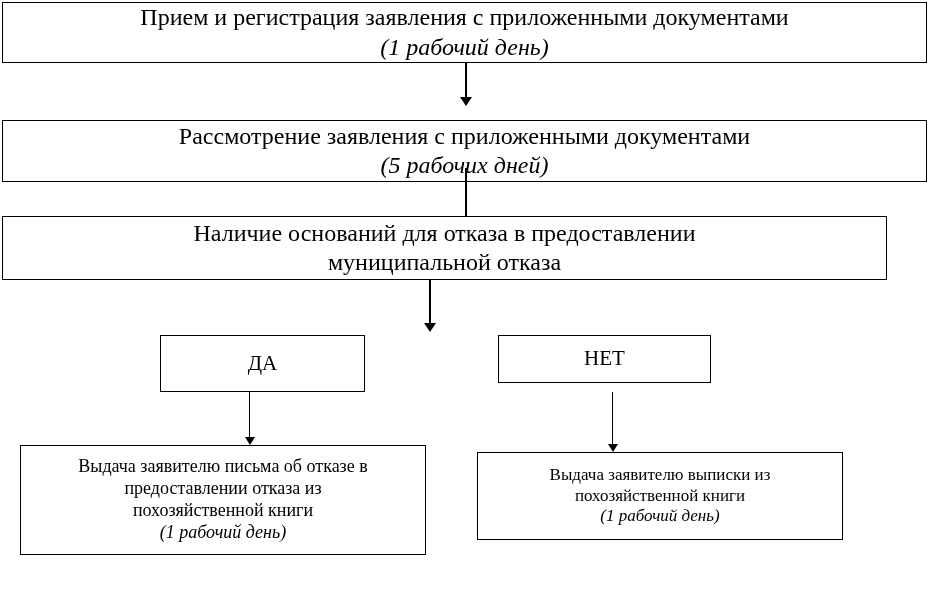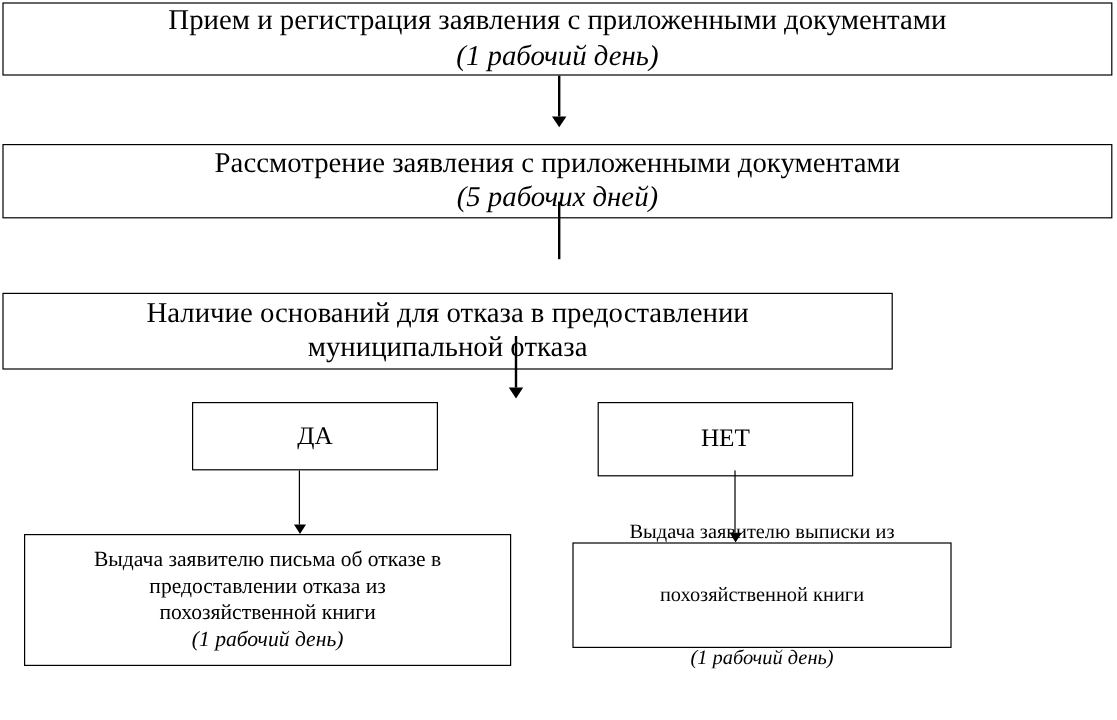--- a/index.html
+++ b/index.html
@@ -89,54 +89,54 @@
 
   <div class="node" style="left:2px; top:120px; width:925px; height:62px;">
     <span class="line t19">Рассмотрение заявления с приложенными документами</span>
     <span class="line t19 dur">(5 рабочих дней)</span>
   </div>
 
   <div class="conn" style="left:465px; top:168px; width:2px; height:48px;">
     <div class="stem" style="height:48px;"></div>
   </div>
 
-  <div class="node" style="left:2px; top:216px; width:742px; height:64px;margin-top:28px;">
+  <div class="node" style="left:2px; top:216px; width:885px; height:64px;">
     <span class="line t19">Наличие оснований для отказа в предоставлении</span>
     <span class="line t19">муниципальной отказа</span>
   </div>
 
   <div class="conn" style="left:429px; top:280px; width:2px; height:52px;">
     <div class="stem" style="height:43px;"></div>
     <div class="head" style="top:43px;"></div>
   </div>
 
   <div class="node" style="left:160px; top:335px; width:205px; height:57px;">
     <span class="line t21">ДА</span>
   </div>
 
-  <div class="node" style="left:498px; top:335px; width:213px; height:62px;">
+  <div class="node" style="left:498px; top:335px; width:213px; height:48px;">
     <span class="line t21">НЕТ</span>
   </div>
 
   <div class="conn thin" style="left:249px; top:392px; width:1px; height:53px;">
     <div class="stem" style="height:45px;"></div>
     <div class="head" style="top:45px;"></div>
   </div>
 
   <div class="conn thin" style="left:612px; top:392px; width:1px; height:60px;">
     <div class="stem" style="height:52px;"></div>
     <div class="head" style="top:52px;"></div>
   </div>
 
   <div class="node" style="left:20px; top:445px; width:406px; height:110px;justify-content:center;">
     <span class="line t18">Выдача заявителю письма об отказе в</span>
     <span class="line t18">предоставлении отказа из</span>
     <span class="line t18">похозяйственной книги</span>
     <span class="line t18 dur">(1 рабочий день)</span>
   </div>
 
-  <div class="node" style="left:477px; top:452px; width:316px; height:88px;gap:32px;">
+  <div class="node" style="left:477px; top:452px; width:366px; height:88px;">
     <span class="line t17">Выдача заявителю выписки из</span>
     <span class="line t17">похозяйственной книги</span>
     <span class="line t17 dur">(1 рабочий день)</span>
   </div>
 
 </div>
 
 </body></html>

